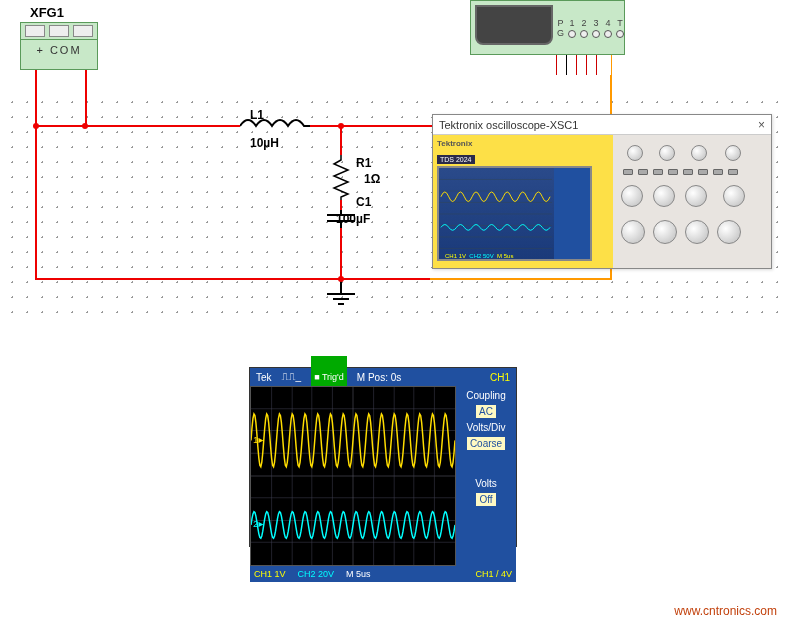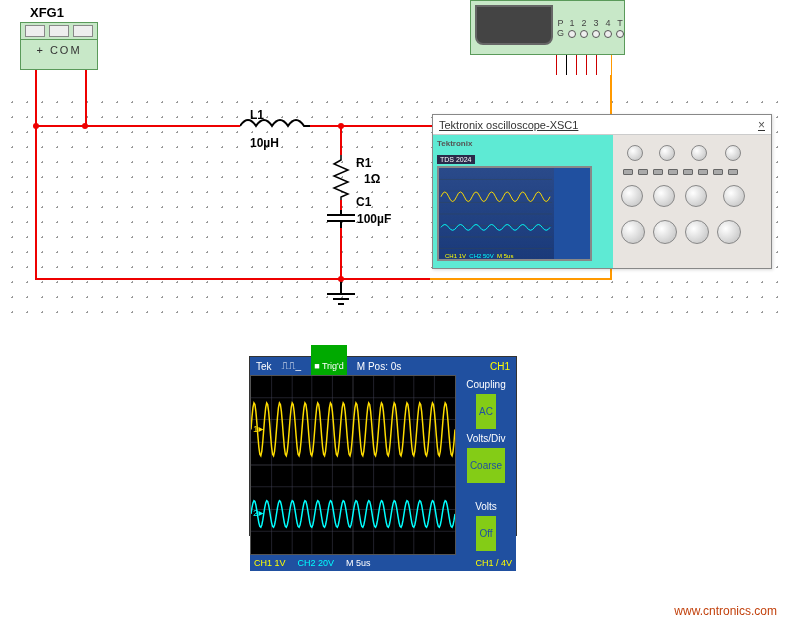--- a/index.html
+++ b/index.html
@@ -34,43 +34,43 @@
 .comp-label { position: absolute; font-size: 12px; font-weight: bold; color: #000; z-index: 2; }
 .comp-val { position: absolute; font-size: 12px; color: #000; font-weight: bold; z-index: 2; }
 
 .inductor { position: absolute; z-index: 2; }
 .resistor { position: absolute; z-index: 2; }
 .capacitor { position: absolute; z-index: 2; }
 .ground { position: absolute; z-index: 2; }
 
 
 .scope-win { position: absolute; top: 114px; left: 432px; width: 340px; height: 155px; background: #eee; border: 1px solid #888; z-index: 5; box-shadow: 1px 1px 3px rgba(0,0,0,0.15); }
-.scope-titlebar { height: 20px; background: #fff; display: flex; align-items: center; padding: 0 6px; font-size: 11px; color: #333; border-bottom: 1px solid #ccc; text-decoration: underline; }
+.scope-titlebar { height: 20px; background: #fff; display: flex; align-items: center; padding: 0 6px; font-size: 11px; color: #333; border-bottom: 1px solid #ccc; }
 .scope-close { margin-left: auto; font-size: 12px; color: #555; cursor: default; }
-.scope-body { display: flex; height: 133px; background: #5eead4; }
+.scope-body { display: flex; height: 133px; background: #fde047; }
 .scope-left { width: 180px; padding: 4px; }
 .scope-brand { font-size: 8px; color: #555; font-weight: bold; }
 .scope-model { font-size: 7px; background: #2a2a4a; color: #fff; padding: 1px 3px; display: inline-block; margin-bottom: 2px; }
 .scope-screen-sm { width: 155px; height: 95px; background: linear-gradient(#2a4a8a, #1a3a7a); border: 2px solid #888; position: relative; }
 .scope-right-menu-sm { position: absolute; top: 0; right: 0; width: 36px; height: 100%; background: #2050a0; }
 .scope-bottom-sm { position: absolute; bottom: 0; left: 6px; font-size: 6px; color: #ff0; }
 .scope-bottom-sm span.cy { color: #0ff; }
 .scope-controls { flex: 1; position: relative; background: #e8e4e0; }
 .knob { position: absolute; border-radius: 50%; background: radial-gradient(circle at 35% 35%, #fff, #bbb); border: 1px solid #888; }
 .btn-sm { position: absolute; width: 10px; height: 6px; background: #aaa; border: 1px solid #666; border-radius: 1px; }
 
 
-.scope-large { position: absolute; top: 356px; left: 249px; width: 268px; height: 180px; border: 1px solid #333; background: #2050a0; }
+.scope-large { position: absolute; top: 367px; left: 249px; width: 268px; height: 180px; border: 1px solid #333; background: #2050a0; }
 .scope-large-top { height: 18px; background: #2050a0; display: flex; align-items: center; font-size: 10px; color: #fff; padding: 0 6px; gap: 10px; }
 .scope-status { background: #0a0; color: #fff; padding: 16px 3px; font-size: 9px; }
 .scope-large-body { display: flex; height: 180px; }
 .scope-large-plot { flex: 1; background: #000; position: relative; border: 1px solid #555; overflow: hidden; }
 .scope-large-menu { width: 60px; background: #2050a0; padding: 4px; color: #fff; font-size: 10px; display: flex; flex-direction: column; gap: 4px; }
 .menu-item { text-align: center; }
-.menu-val { background: #84cc16; color: #2050a0; padding: 12px 3px; display: inline-block; font-size: 10px; }
+.menu-val { background: #fef9c3; color: #2050a0; padding: 1px 3px; display: inline-block; font-size: 10px; }
 .scope-large-bot { height: 16px; background: #2050a0; display: flex; align-items: center; font-size: 9px; padding: 0 4px; gap: 12px; }
 .ch1-txt { color: #ff0; }
 .ch2-txt { color: #0ff; }
 
 svg.trace-svg { position: absolute; inset: 0; width: 100%; height: 100%; }
 
 .watermark { position: absolute; bottom: 8px; right: 12px; font-size: 12px; color: #c2410c; }
 </style>
 </head>
 <body>
@@ -145,21 +145,21 @@
 <div class="comp-val" style="left: 364px; top: 172px">1Ω</div>
 
 <div class="wire v" style="left: 340px; top: 200px; height: 10px"></div>
 <svg class="capacitor" style="left: 322px; top: 210px" width="38" height="18">
   <line x1="19" y1="0" x2="19" y2="5" stroke="#000" stroke-width="2"></line>
   <line x1="5" y1="5" x2="33" y2="5" stroke="#000" stroke-width="2"></line>
   <line x1="5" y1="11" x2="33" y2="11" stroke="#000" stroke-width="2"></line>
   <line x1="19" y1="11" x2="19" y2="18" stroke="#000" stroke-width="2"></line>
 </svg>
 <div class="comp-label" style="left: 356px; top: 195px">C1</div>
-<div class="comp-val" style="left: 357px; top: 212px">100µF</div>
+<div class="comp-val" style="left: 336px; top: 212px">100µF</div>
 
 <div class="wire v" style="left: 340px; top: 228px; height: 50px"></div>
 
 <div class="wire h" style="left: 35px; top: 278px; width: 400px"></div>
 <div class="wire v" style="left: 35px; top: 125px; height: 153px"></div>
 <div class="node" style="left: 33px; top: 123px"></div>
 <div class="node" style="left: 338px; top: 276px"></div>
 
 <div class="wire v" style="left: 340px; top: 278px; height: 15px; background:#000"></div>
 <svg class="ground" style="left: 325px; top: 293px" width="32" height="16">

